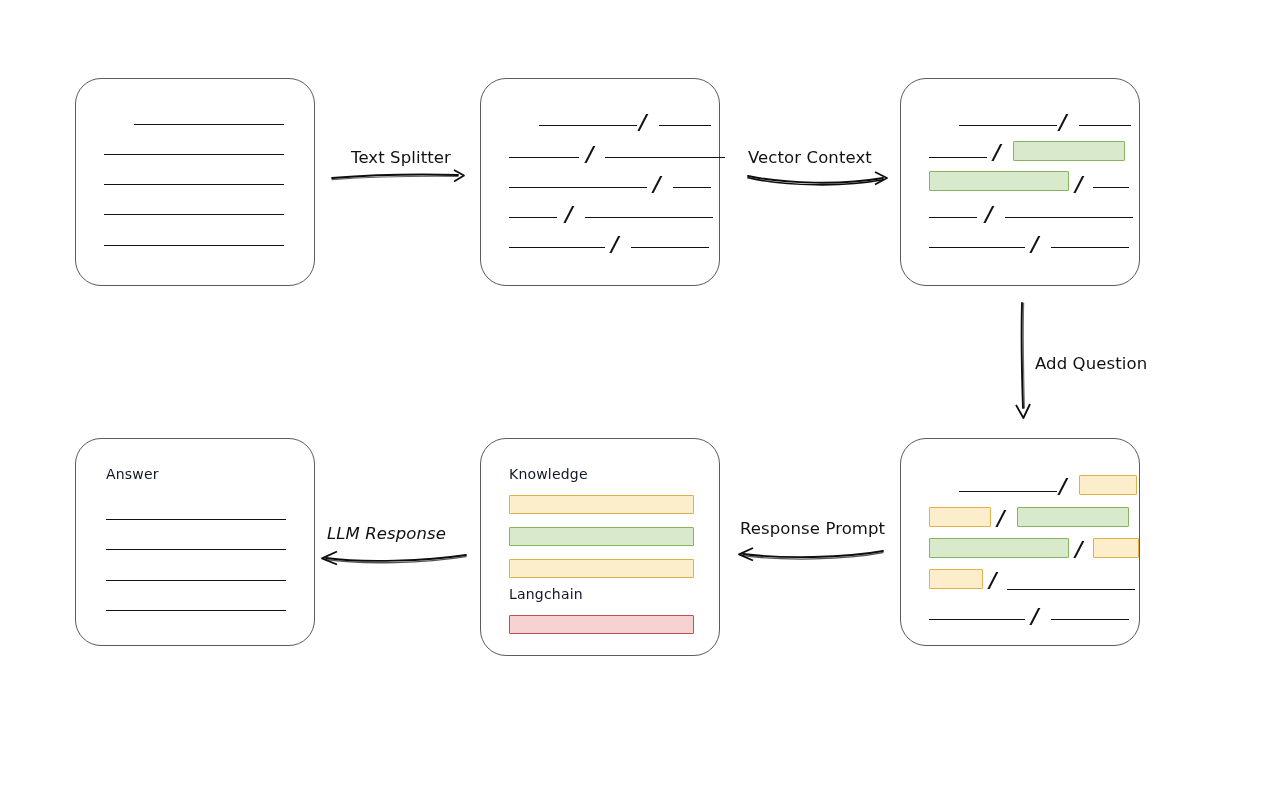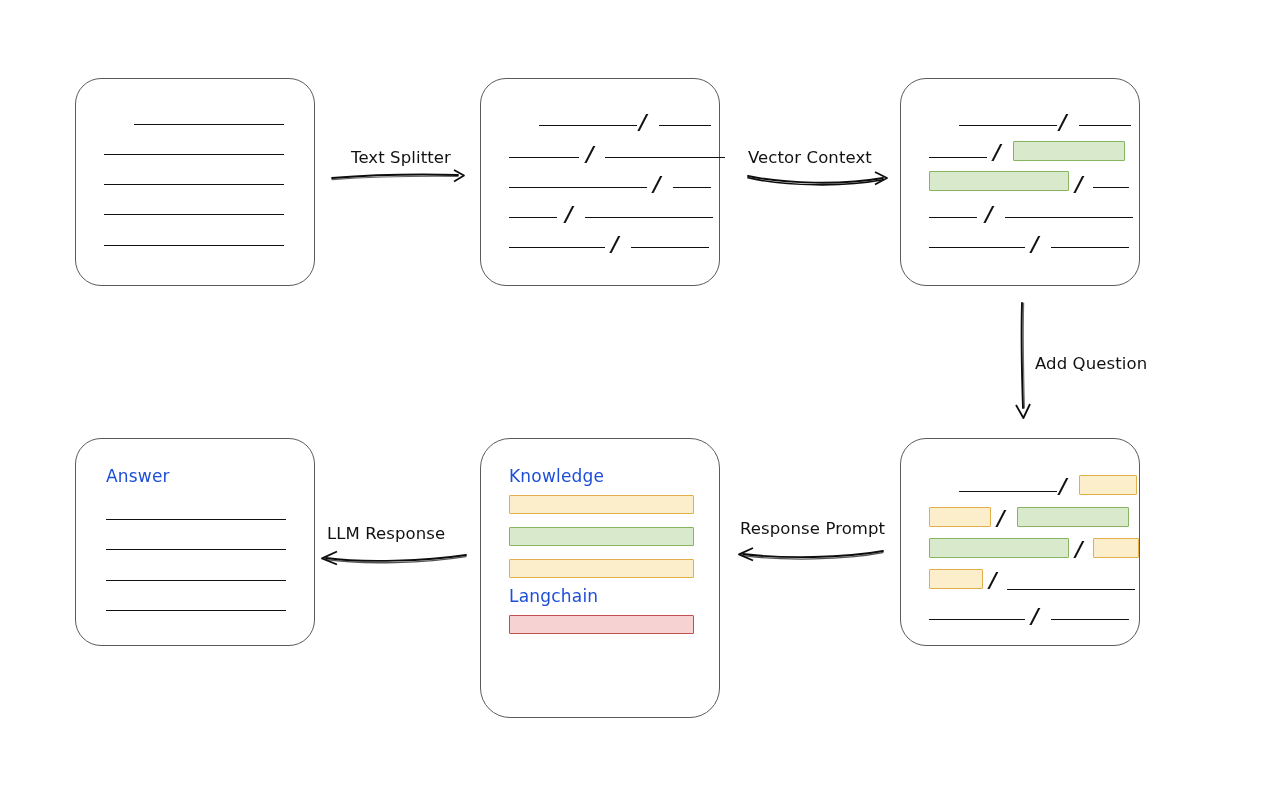--- a/index.html
+++ b/index.html
@@ -20,22 +20,22 @@
   .doc-box {
     position: absolute;
     box-sizing: border-box;
     background: #ffffff;
     border: 1.4px solid #5b5b5b;
     border-radius: 26px;
   }
   .box-title {
     position: absolute;
     font-family: "DejaVu Sans", sans-serif;
-    font-size: 17px;
-    color: #1d4ed8;
+    font-size: 14px;
+    color: #0f172a;
     letter-spacing: 0.2px;
     white-space: nowrap;
   }
   
   .rule {
     position: absolute;
     height: 0;
     border-top: 1.7px solid #111111;
   }
   .slash {
@@ -152,21 +152,21 @@
 
     <div class="hl hl-yellow" style="left:28px;  top:130px; width:54px; height:20px;"></div>
     <div class="slash" style="left:88px;  top:130px;">/</div>
     <div class="rule" style="left:106px; top:150px; width:128px;"></div>
 
     <div class="rule" style="left:28px;  top:180px; width:96px;"></div>
     <div class="slash" style="left:130px; top:166px;">/</div>
     <div class="rule" style="left:150px; top:180px; width:78px;"></div>
   </div>
 
-  <div class="doc-box" style="left:480px; top:438px; width:240px; height:280px;border-radius:30px;">
+  <div class="doc-box" style="left:480px; top:438px; width:240px; height:218px;">
     <div class="box-title" style="left:28px; top:27px;">Knowledge</div>
     <div class="hl hl-yellow" style="left:28px; top:56px;  width:185px; height:19px;"></div>
     <div class="hl hl-green" style="left:28px; top:88px;  width:185px; height:19px;"></div>
     <div class="hl hl-yellow" style="left:28px; top:120px; width:185px; height:19px;"></div>
     <div class="box-title" style="left:28px; top:147px;">Langchain</div>
     <div class="hl hl-red" style="left:28px; top:176px; width:185px; height:19px;"></div>
   </div>
 
   <div class="doc-box" style="left:75px; top:438px; width:240px; height:208px;">
     <div class="box-title" style="left:30px; top:27px;">Answer</div>
@@ -197,21 +197,21 @@
     <path d="M8,105 L15.4,118 L22,104" stroke-width="1.8" stroke-linejoin="round"></path>
   </svg>
 
   <div class="edge-label" style="left:740px; top:519px;">Response Prompt</div>
   <svg class="edge" style="left:735px; top:542px;" width="152" height="26" viewBox="0 0 152 26">
     <path d="M148,9 C110,16 48,17 8,12" stroke-width="1.9" stroke-linecap="round"></path>
     <path d="M148,10.6 C110,18 48,19 8,13.6" stroke-width="1.3" stroke-linecap="round" opacity="0.7"></path>
     <path d="M18,6 L4,12.4 L18,18.5" stroke-width="1.8" stroke-linejoin="round"></path>
   </svg>
 
-  <div class="edge-label" style="left:327px; top:524px;">LLM Response</div>
+  <div class="edge-label" style="left:327px; top:524px;font-style:italic;">LLM Response</div>
   <svg class="edge" style="left:318px; top:546px;" width="152" height="26" viewBox="0 0 152 26">
     <path d="M148,9 C108,15 46,17 8,12" stroke-width="1.9" stroke-linecap="round"></path>
     <path d="M148,10.6 C108,17 46,19 8,13.6" stroke-width="1.3" stroke-linecap="round" opacity="0.7"></path>
     <path d="M19,5.5 L4,12.4 L19,18.5" stroke-width="1.8" stroke-linejoin="round"></path>
   </svg>
 
 
 </div>
 
 </body></html>

